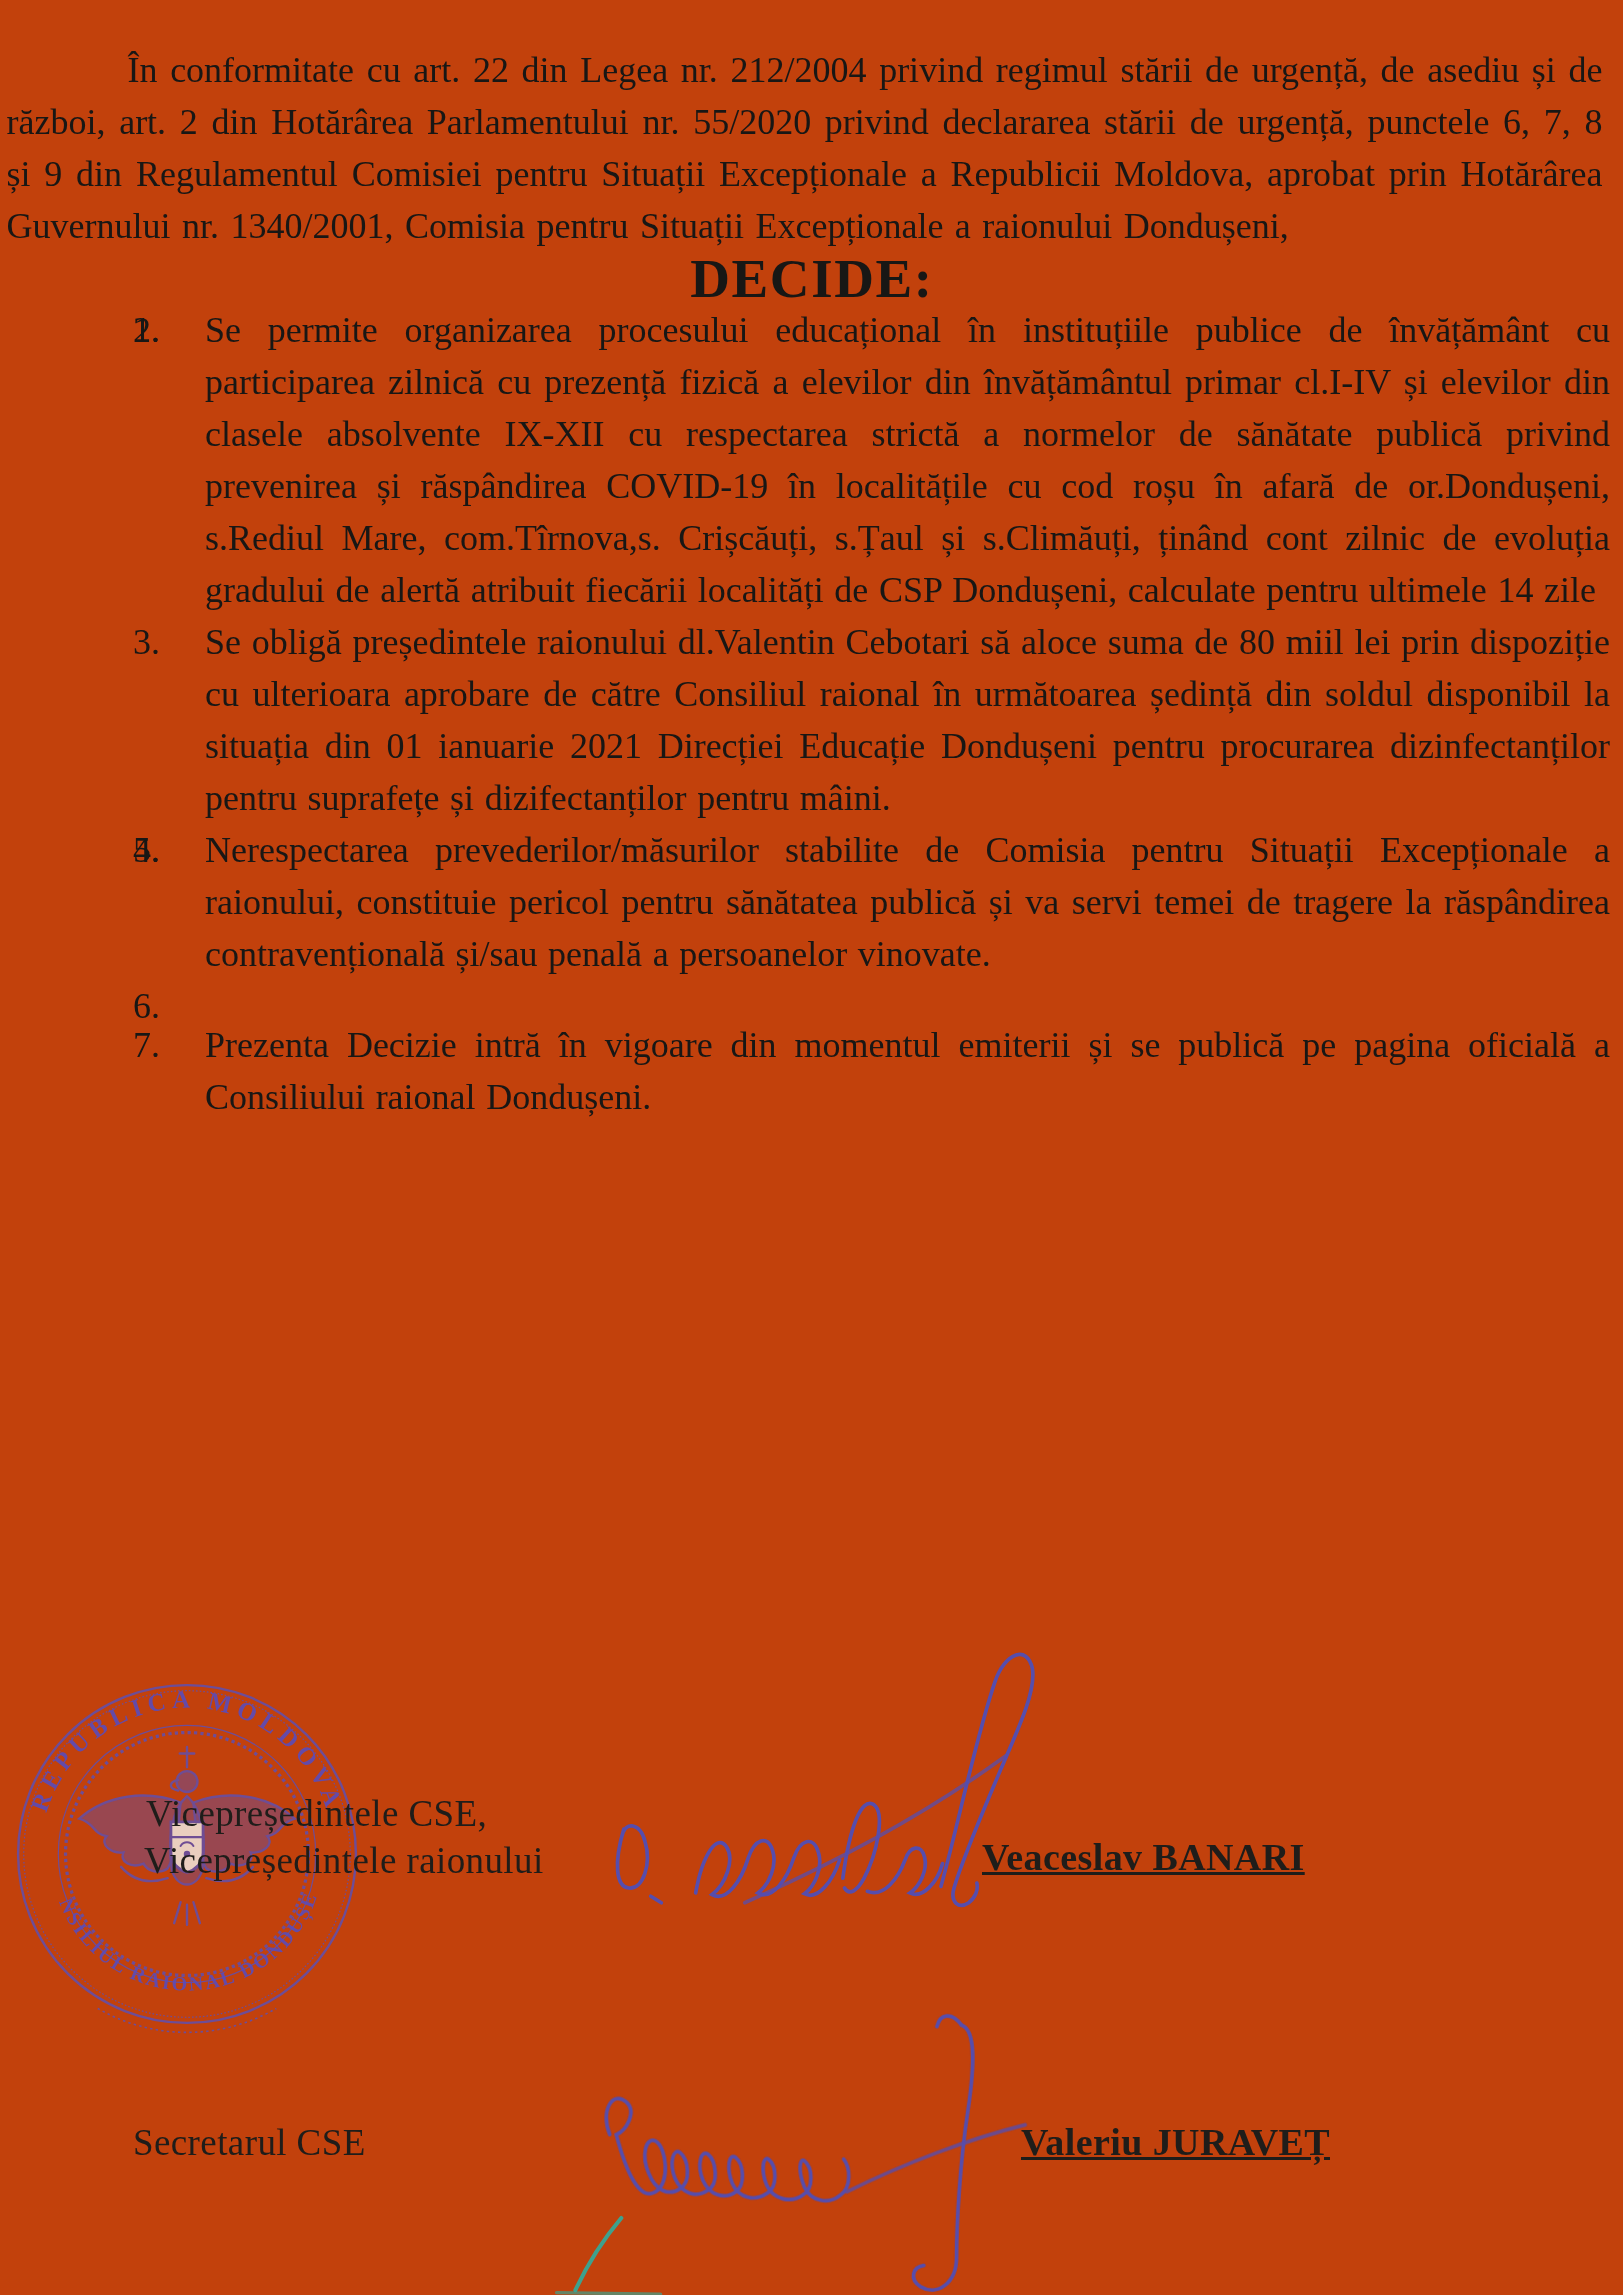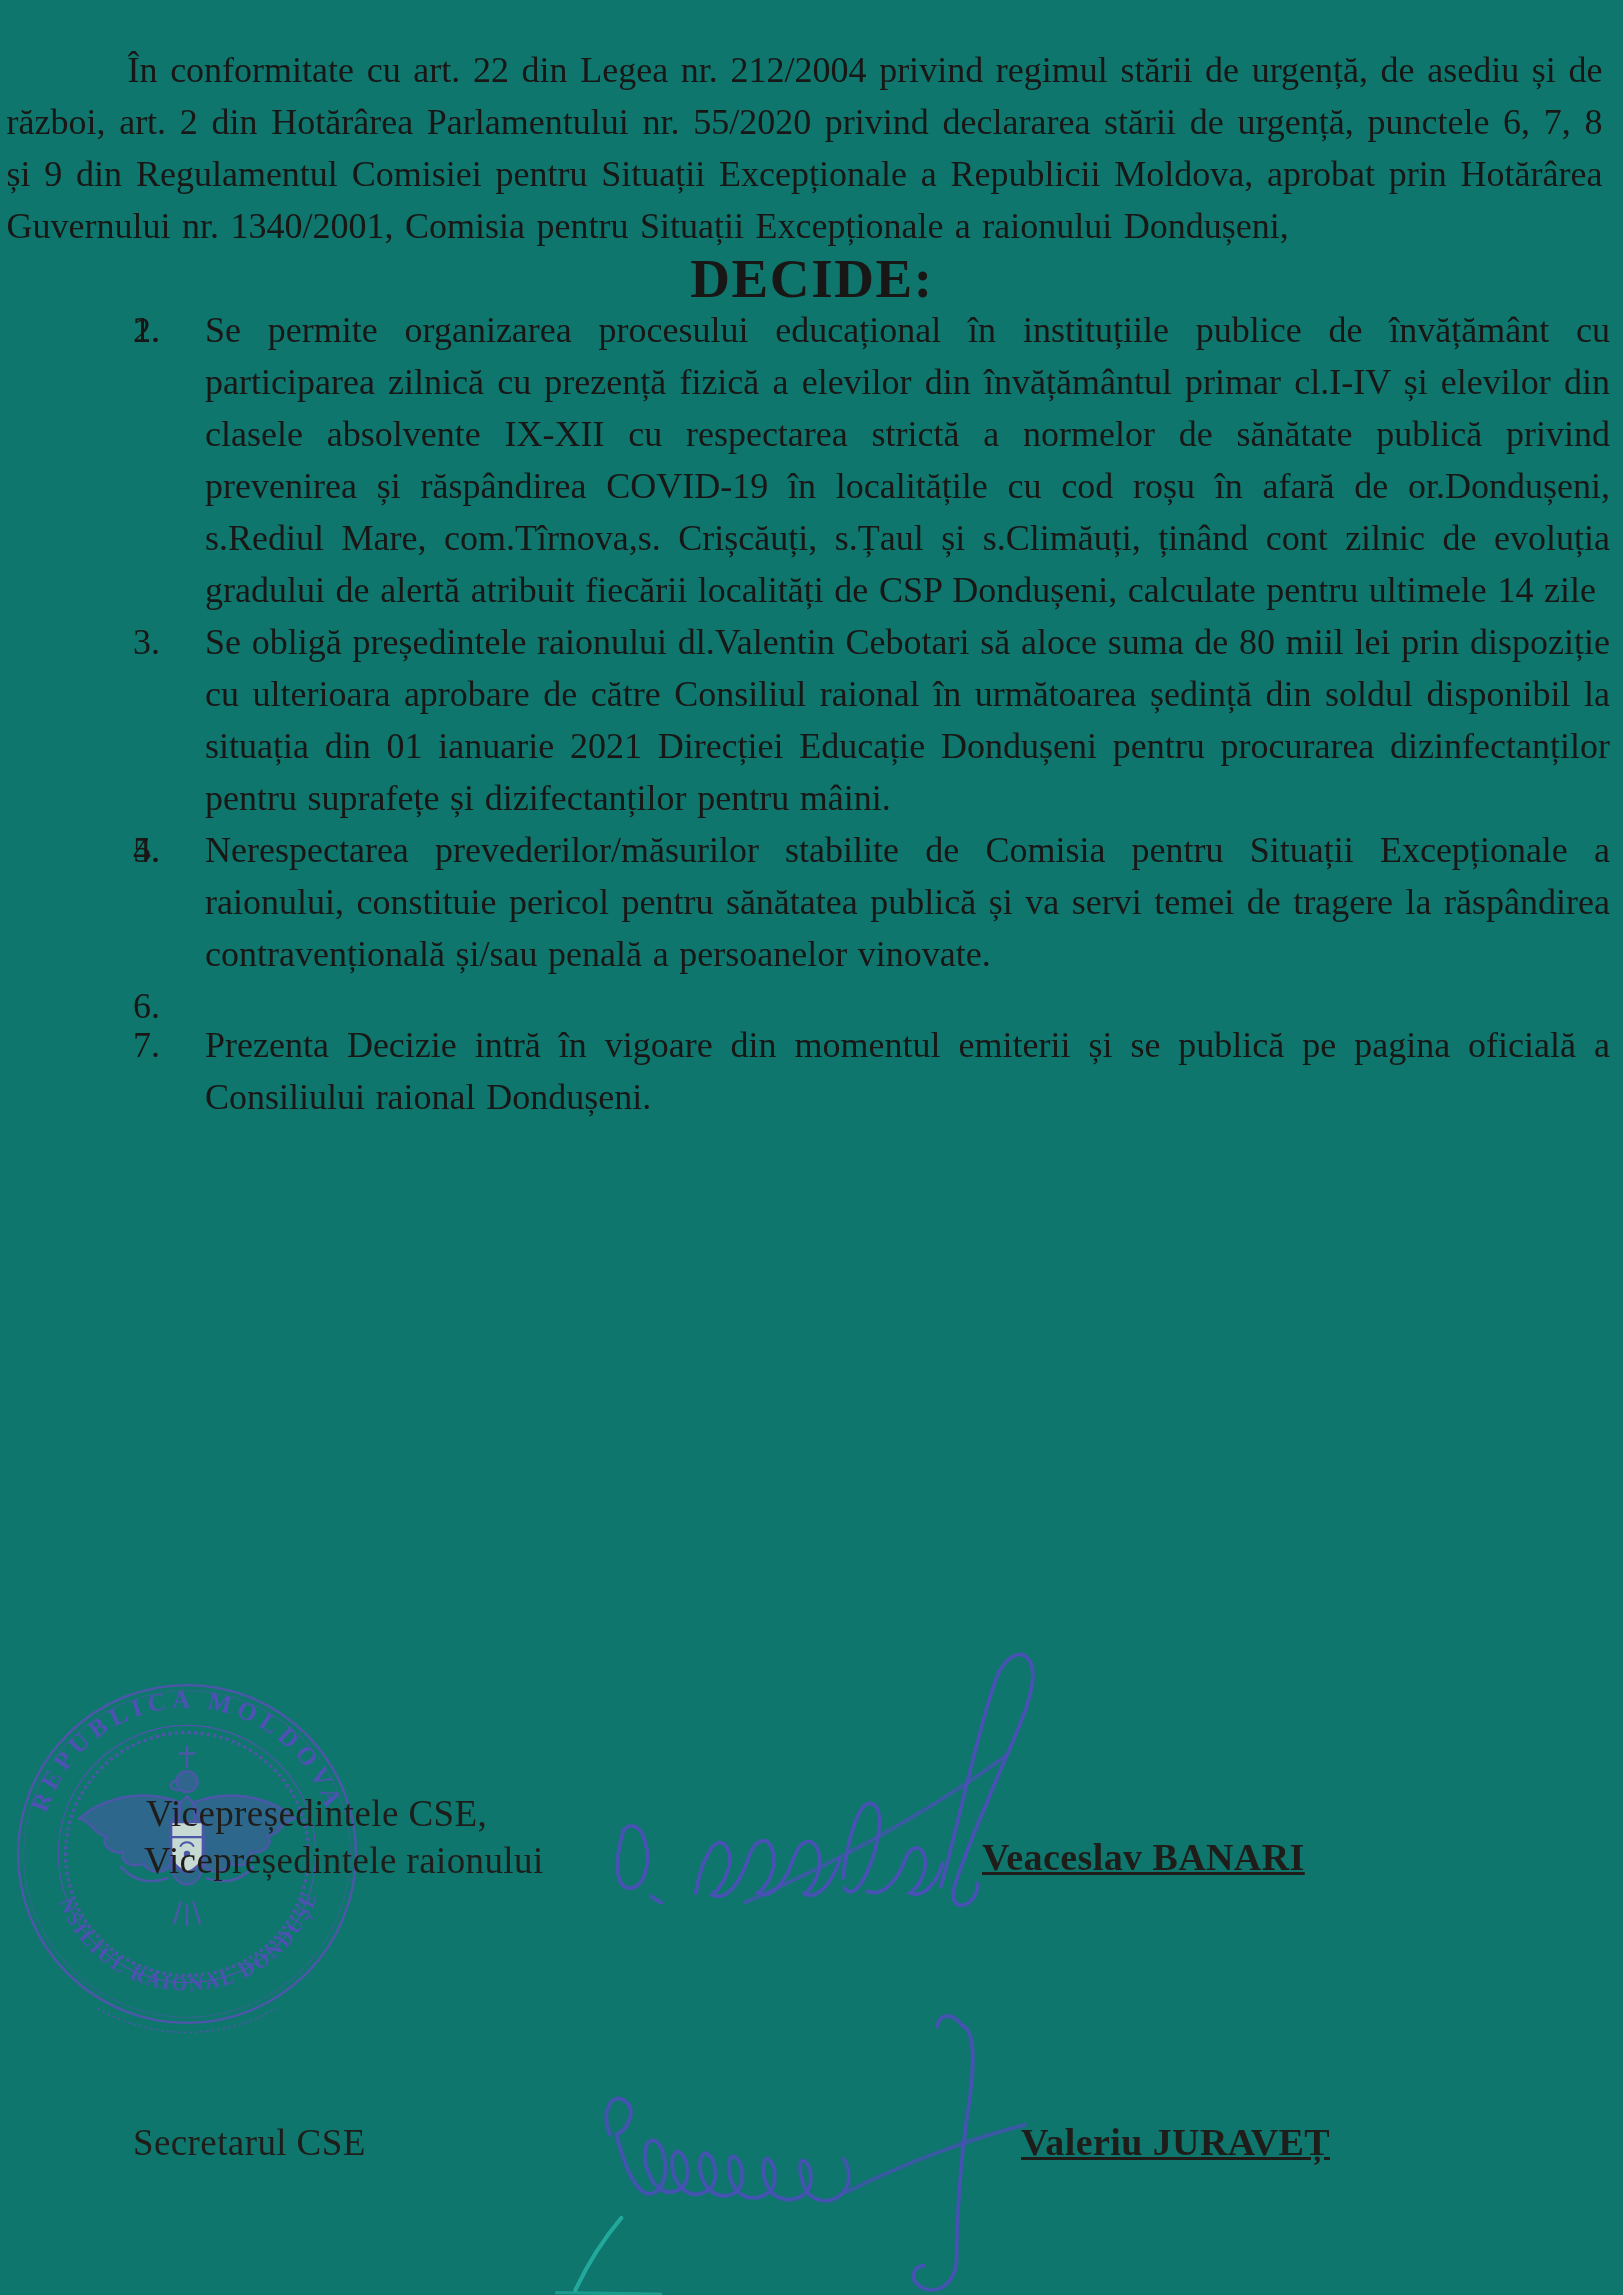--- a/index.html
+++ b/index.html
@@ -1,20 +1,20 @@
 <!DOCTYPE html>
 <html style="font-size:13px"><head>
 <meta charset="utf-8">
 <style>
   html,body{margin:0;padding:0;background:#e8e6e1;}
   .page{
     position:relative;
     width:1624px;height:2295px;
     margin:0 auto;
-    background:#0f766e;
+    background:#c2410c;
     overflow:hidden;
     font-family:"Liberation Serif", serif;
     color:#181715;
   }
   .intro{
     position:absolute;left:6.5px;top:8.2px;width:1596px;
     font-size:36px;line-height:52px;
     text-align:justify;text-indent:121px;
     word-spacing:2.5px;
   }

